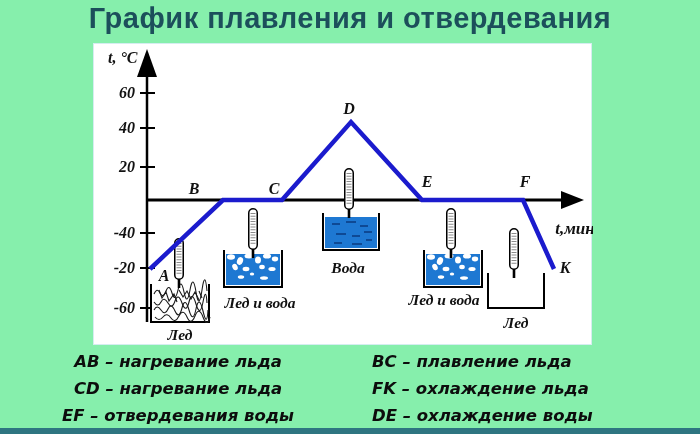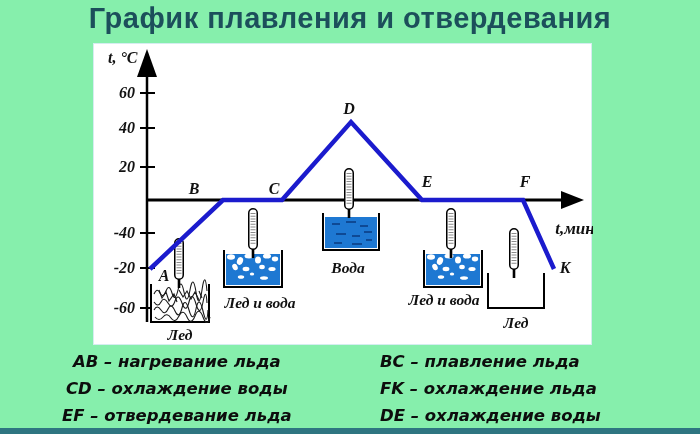--- a/index.html
+++ b/index.html
@@ -7,21 +7,21 @@
          font-family:"Liberation Sans",sans-serif;}
   .title{position:absolute;top:2px;left:0;width:700px;text-align:center;
          font-size:29px;font-weight:bold;color:#1c4f5b;letter-spacing:.5px;}
   .panel{position:absolute;left:93px;top:43px;width:499px;height:302px;background:#ffffff;
          border:1px solid #d5edf0;box-sizing:border-box;}
   .panel svg{position:absolute;left:0;top:0;}
   .legend{position:absolute;top:348px;left:0;width:700px;color:#0d0d0d;
           font-family:"DejaVu Sans",sans-serif;font-style:italic;font-weight:bold;font-size:16.5px;}
   .legend-col{position:absolute;top:0;}
   .legend-col.left{left:62px;text-align:center;}
-  .legend-col.right{left:380px;}
+  .legend-col.right{left:372px;}
   .legend-col div{height:27px;line-height:27px;white-space:nowrap;}
   .footer-strip{position:absolute;left:0;bottom:0;width:700px;height:6px;background:#2e7581;}
   text{fill:#111;}
   .gtxt{font-family:"Liberation Serif",serif;font-style:italic;font-weight:bold;}
 </style>
 </head>
 <body>
 
 <div class="stage">
 
@@ -134,22 +134,22 @@
         <text x="254" y="229">Вода</text>
         <text x="350" y="261">Лед и вода</text>
         <text x="422" y="284">Лед</text>
       </g>
     </svg>
   </div>
 
   <div class="legend">
     <div class="legend-col left">
       <div>AB – нагревание льда</div>
-      <div>CD – охлаждение воды</div>
-      <div>EF – отвердевание льда</div>
+      <div>CD – нагревание льда</div>
+      <div>EF – отвердевания воды</div>
     </div>
     <div class="legend-col right">
       <div>BC – плавление льда</div>
       <div>FK – охлаждение льда</div>
       <div>DE – охлаждение воды</div>
     </div>
   </div>
 
   <div class="footer-strip"></div>
 </div>

